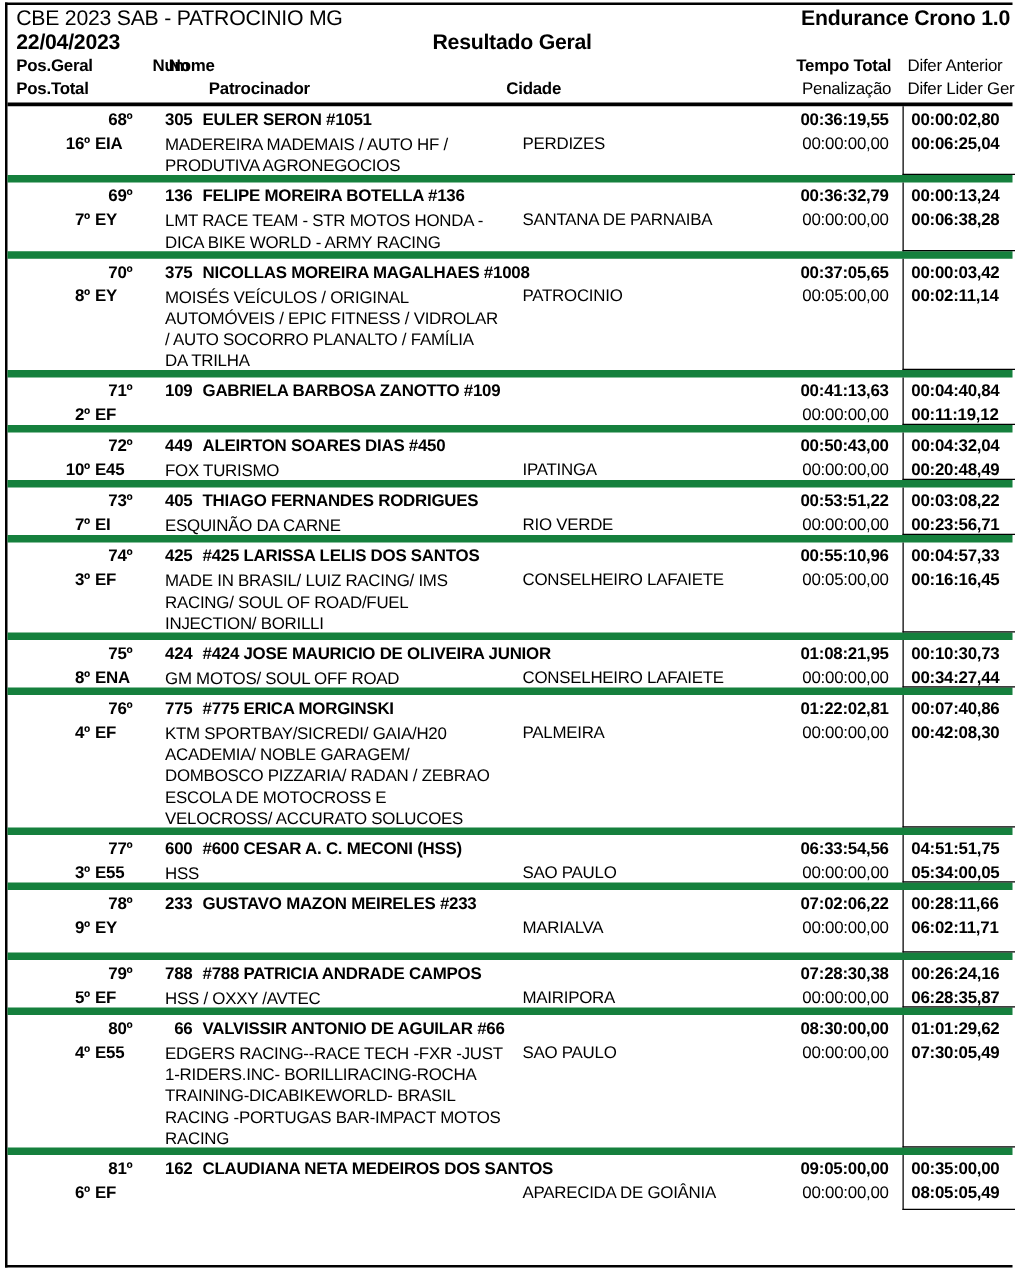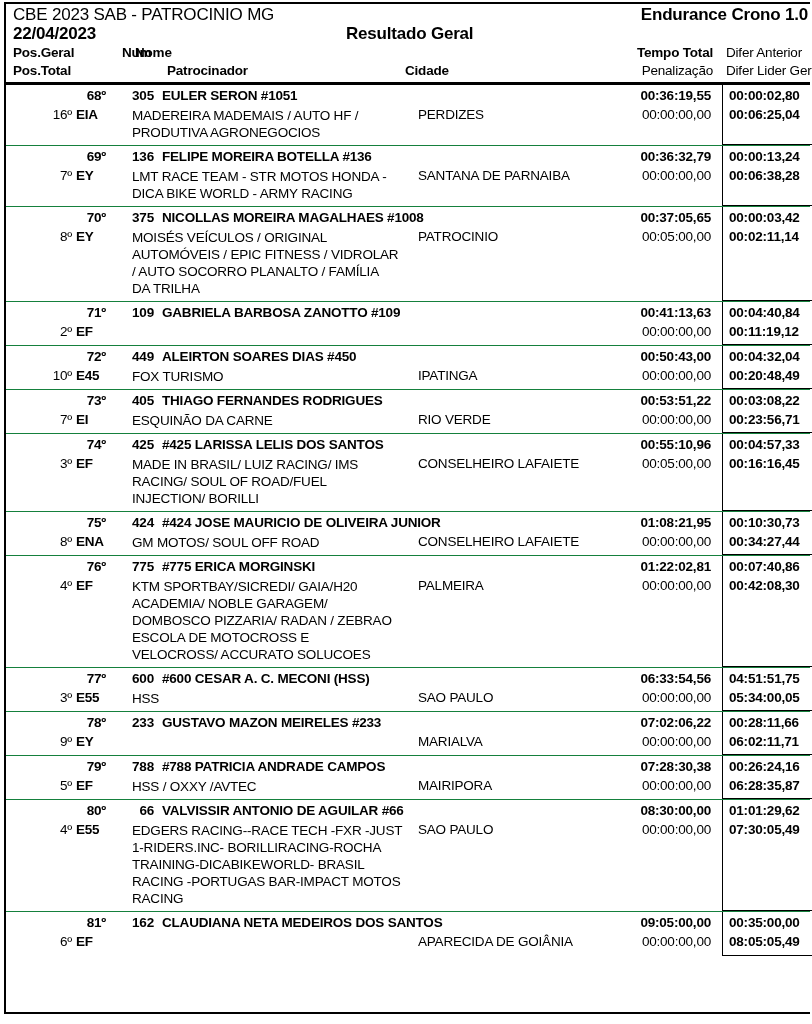--- a/index.html
+++ b/index.html
@@ -98,41 +98,41 @@
   .ch-penal     { right: 97px; top: 19px; font-weight: normal; }
   .ch-difant    { left: 720px; top: 1px; font-weight: normal; }
   .ch-diflid    { left: 720px; top: 19px; font-weight: normal; }
 
   
   .rows {
     position: relative;
   }
   .row {
     position: relative;
-    border-bottom: 1px solid #15803d;
+    border-bottom: 6px solid #15803d;
     box-sizing: border-box;
   }
   .row:last-child { border-bottom: none; }
 
   .cell {
     position: absolute;
     font-size: 13.5px;
     letter-spacing: -0.2px;
     white-space: nowrap;
   }
 
   
   .c-posgeral { left: 0;   top: 3px;  width: 100px; text-align: right; font-weight: bold; }
   .c-num      { left: 100px; top: 3px; width: 48px; text-align: right; font-weight: bold; }
   .c-nome     { left: 156px; top: 3px; font-weight: bold; }
   .c-tempo    { right: 99px; top: 3px; font-weight: bold; }
   .c-difant   { left: 723px; top: 3px; font-weight: bold; }
 
   
-  .c-poscateg { left: 0;   top: 22px; width: 66px; text-align: right; }
+  .c-poscateg { left: 0;   top: 22px; width: 66px; text-align: right; font-weight: bold; }
   .c-categ    { left: 70px; top: 22px; font-weight: bold; }
   .c-patro    { left: 126px; top: 22px; line-height: 17px; }
   .c-patro div { white-space: nowrap; }
   .c-cidade   { left: 412px; top: 22px; }
   .c-penal    { right: 99px; top: 22px; }
   .c-diflid   { left: 723px; top: 22px; font-weight: bold; }
 
   
   .difbox {
     position: absolute;
@@ -337,21 +337,21 @@
           <div class="cell c-poscateg">3º</div>
           <div class="cell c-categ">E55</div>
           <div class="cell c-cidade">SAO PAULO</div>
           <div class="cell c-penal">00:00:00,00</div>
           <div class="cell c-diflid">05:34:00,05</div>
           <div class="cell c-patro">
             <div>HSS</div>
           </div>
           <div class="difbox"></div>
         </div>
-        <div class="row" style="height: 44px;">
+        <div class="row" style="height: 56px;">
           <div class="cell c-posgeral">78º</div>
           <div class="cell c-num">233</div>
           <div class="cell c-nome">GUSTAVO MAZON MEIRELES #233</div>
           <div class="cell c-tempo">07:02:06,22</div>
           <div class="cell c-difant">00:28:11,66</div>
           <div class="cell c-poscateg">9º</div>
           <div class="cell c-categ">EY</div>
           <div class="cell c-cidade">MARIALVA</div>
           <div class="cell c-penal">00:00:00,00</div>
           <div class="cell c-diflid">06:02:11,71</div>

